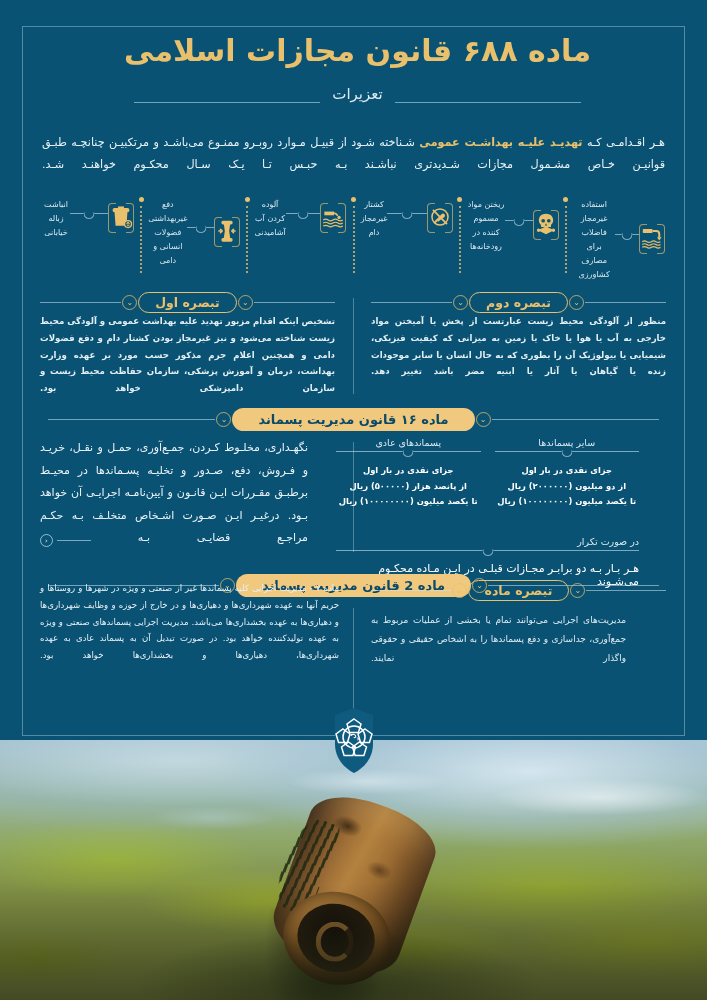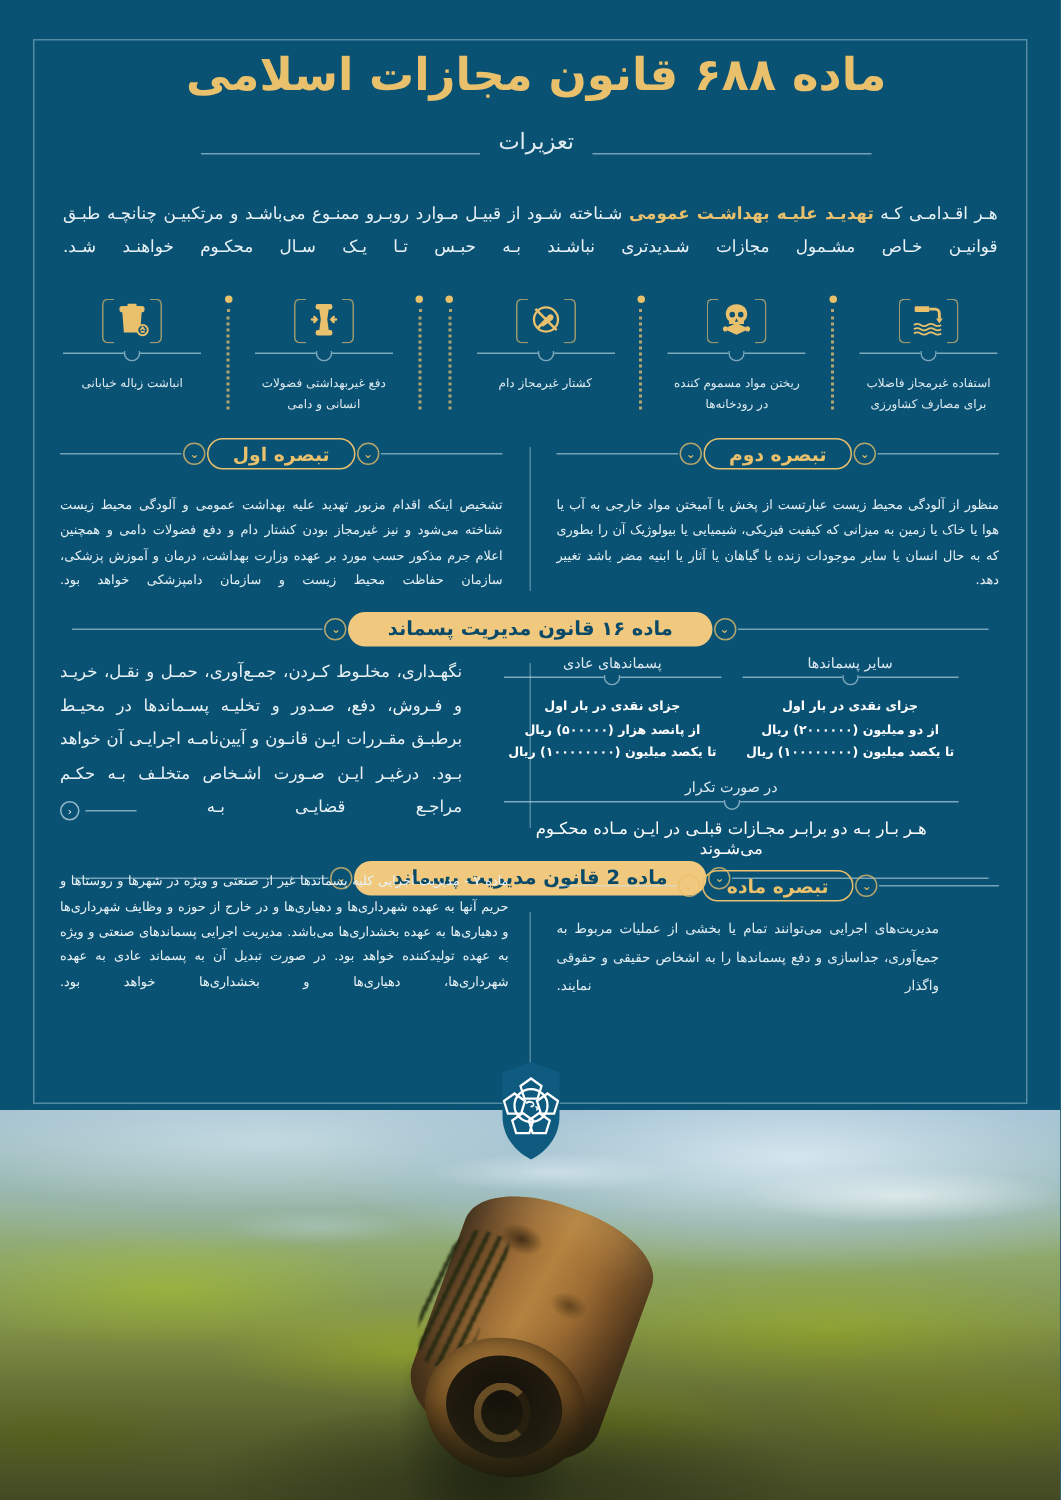--- a/index.html
+++ b/index.html
@@ -90,21 +90,21 @@
     height: 80px;
     display: flex;
     flex-direction: row-reverse;
     align-items: flex-start;
     justify-content: space-between;
     direction: rtl;
   }
   .icon-item {
     width: 92px;
     display: flex;
-    flex-direction: column;
+    flex-direction: row;
     align-items: center;
   }
   .icon-badge {
     position: relative;
     width: 40px; height: 40px;
     display: flex;
     align-items: center;
     justify-content: center;
   }
   .icon-badge svg { width: 26px; height: 26px; display: block; }
@@ -229,27 +229,28 @@
     width: 331px;
     padding: 0 18px;
   }
   .note-divider {
     position: absolute;
     left: 353px; top: 298px;
     width: 1px; height: 96px;
     background: rgba(205,230,240,.35);
   }
   .note-body {
-    margin-top: 16px;
+    margin-top: 0;
     direction: rtl;
     text-align: justify;
     text-align-last: justify;
     color: #e3eff4;
     font-size: 8.6px;
     line-height: 1.95;
+    font-weight: bold;
   }
 
   
   .band16 {
     position: absolute;
     left: 22px; top: 408px;
     width: 663px;
     padding: 0 26px;
   }
   .band16-content {
@@ -310,21 +311,21 @@
     border-radius: 0 0 8px 8px;
     background: #0a5273;
   }
   .pen-line {
     color: #ffffff;
     font-size: 8.4px;
     font-weight: bold;
     line-height: 1.85;
     direction: rtl;
   }
-  .repeat-block { margin-top: 10px; text-align: center; }
+  .repeat-block { margin-top: 26px; text-align: right; }
   .repeat-head { color: #dde9f0; font-size: 9.5px; padding-bottom: 3px; }
   .repeat-line {
     color: #ffffff;
     font-size: 11px;
     font-weight: normal;
     direction: rtl;
     letter-spacing: .2px;
   }
   .arrow-link {
     display: inline-flex;
@@ -568,20 +569,35 @@
           <span class="chev"></span>
       </div>
       <div class="icon-label">دفع غیربهداشتی فضولات انسانی و دامی</div>
     </div>
 
     <div class="icon-sep">
         <span class="dot"></span>
         <span class="dashes"></span>
       </div>
 
+    <div class="icon-item">
+      <div class="icon-badge">
+        <svg viewBox="0 0 24 24" fill="none" stroke="#e9c06c" stroke-width="1.3">
+          <path d="M4 7h9v3.4H4z" fill="#e9c06c" stroke="none"></path>
+          <path d="M13 8.4c1.6 0 2.4 1 3.4 2.4" stroke="#e9c06c" stroke-width="1.6"></path>
+          <circle cx="17.6" cy="12.4" r="1.5" fill="#e9c06c" stroke="none"></circle>
+          <path d="M3 14.8c1.5-1 3-1 4.5 0s3 1 4.5 0 3-1 4.5 0 3 1 4.5 0M3 17.6c1.5-1 3-1 4.5 0s3 1 4.5 0 3-1 4.5 0 3 1 4.5 0M3 20.4c1.5-1 3-1 4.5 0s3 1 4.5 0 3-1 4.5 0 3 1 4.5 0" stroke="#e9c06c" stroke-width="1.1"></path>
+        </svg>
+      </div>
+      <div class="icon-underline">
+        <span class="bar"></span>
+          <span class="chev"></span>
+      </div>
+      <div class="icon-label">آلوده کردن آب آشامیدنی</div>
+    </div>
 
     <div class="icon-sep">
         <span class="dot"></span>
         <span class="dashes"></span>
       </div>
 
     <div class="icon-item">
       <div class="icon-badge">
         <svg viewBox="0 0 24 24" fill="none" stroke="#e9c06c" stroke-width="1.4">
           <circle cx="12" cy="12" r="7.4"></circle>

